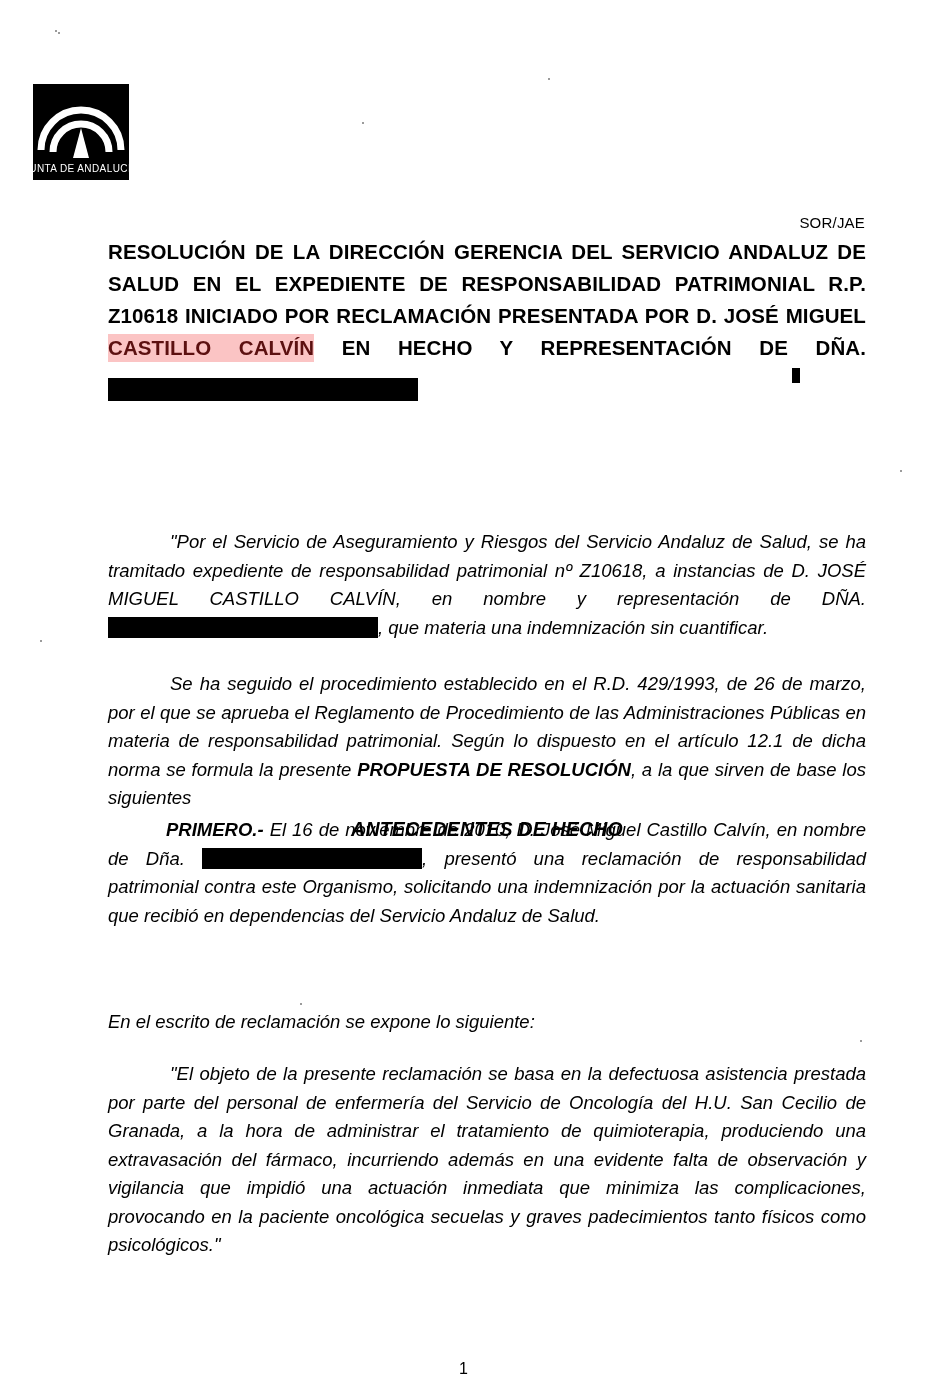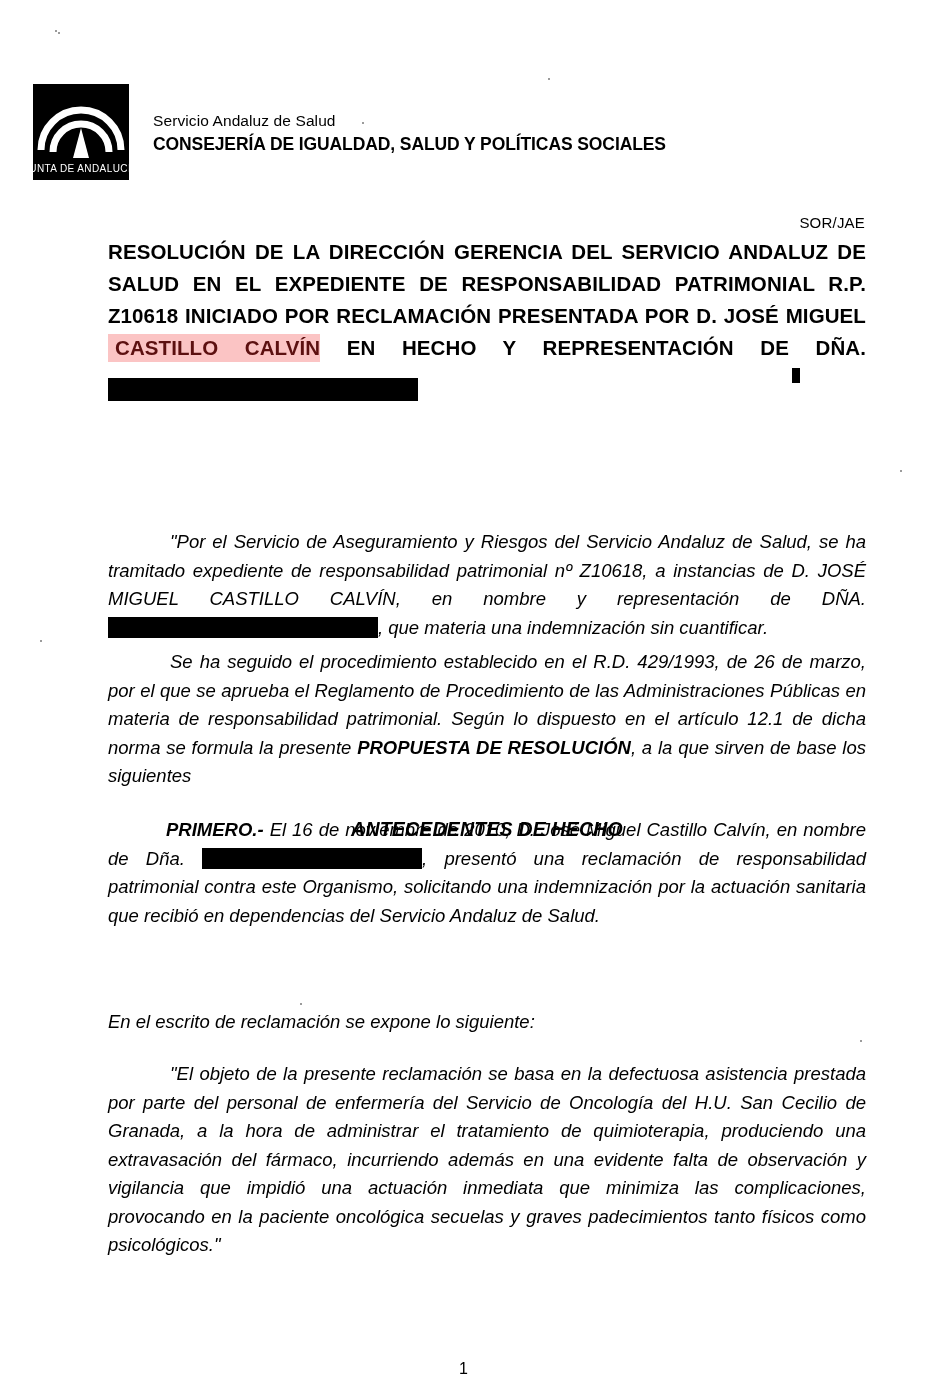--- a/index.html
+++ b/index.html
@@ -72,21 +72,21 @@
     font-size: 20.5px;
     font-weight: bold;
     line-height: 32px;
     text-align: justify;
     text-align-last: justify;
     letter-spacing: 0.1px;
   }
   .doc-title .hl {
     background: #fbc4c4;
     color: #5c1010;
-    padding: 2px 0 3px 7px;
+    padding: 2px 0 3px 0;
     box-decoration-break: clone;
     -webkit-box-decoration-break: clone;
   }
   .title-artifact {
     position: absolute;
     left: 792px;
     top: 368px;
     width: 8px;
     height: 15px;
     background: #000000;
@@ -170,40 +170,36 @@
   <div class="letterhead">
     <div class="logo-box">
       <svg width="96" height="96" viewBox="0 0 96 96" aria-hidden="true">
         <rect x="0" y="0" width="96" height="96" fill="#000000"></rect>
         <path d="M8 66 A40 40 0 0 1 88 66" fill="none" stroke="#ffffff" stroke-width="7"></path>
         <path d="M20 68 A28 28 0 0 1 76 68" fill="none" stroke="#ffffff" stroke-width="7"></path>
         <polygon points="48,44 56,74 40,74" fill="#ffffff"></polygon>
         <text x="48" y="88" fill="#ffffff" font-family="'Liberation Sans', sans-serif" font-size="10" text-anchor="middle" letter-spacing="0.4">JUNTA DE ANDALUCIA</text>
       </svg>
     </div>
-    <div class="letterhead-text">
-      <div class="org-line1">Servicio Andaluz de Salud</div>
-      <div class="org-line2">CONSEJERÍA DE IGUALDAD, SALUD Y POLÍTICAS SOCIALES</div>
-    </div>
   </div>
 
   <div class="ref-code">SOR/JAE</div>
 
   <div class="doc-title">
     <span>RESOLUCIÓN DE LA DIRECCIÓN GERENCIA DEL SERVICIO ANDALUZ DE SALUD EN EL EXPEDIENTE DE RESPONSABILIDAD PATRIMONIAL R.P. Z10618 INICIADO POR RECLAMACIÓN PRESENTADA POR D. JOSÉ MIGUEL </span><span class="hl">CASTILLO CALVÍN</span><span> EN HECHO Y REPRESENTACIÓN DE DÑA.</span>
   </div>
   <div class="title-artifact"></div>
   <div class="redaction-block"></div>
 
 
   <div class="body-text italic" style="top:528px;">
     <span class="indent"></span><span>"Por el Servicio de Aseguramiento y Riesgos del Servicio Andaluz de Salud, se ha tramitado expediente de responsabilidad patrimonial nº Z10618, a instancias de D. JOSÉ MIGUEL CASTILLO CALVÍN, en nombre y representación de DÑA. </span><span class="redact-inline redact-w270"></span><span>, que materia una indemnización sin cuantificar.</span>
   </div>
 
-  <div class="body-text italic" style="top:648px;">
+  <div class="body-text italic" style="top:670px;">
     <span class="indent"></span><span>Se ha seguido el procedimiento establecido en el R.D. 429/1993, de 26 de marzo, por el que se aprueba el Reglamento de Procedimiento de las Administraciones Públicas en materia de responsabilidad patrimonial. Según lo dispuesto en el artículo 12.1 de dicha norma se formula la presente </span><b>PROPUESTA DE RESOLUCIÓN</b><span>, a  la que sirven de base los siguientes</span>
   </div>
 
   <div class="section-heading" style="top:818px;">ANTECEDENTES DE HECHO</div>
 
   <div class="body-text italic" style="top:816px;">
     <span class="indent-sm"></span><b>PRIMERO.-</b><span> El 16 de noviembre de 2010, D. José Miguel Castillo Calvín, en nombre de Dña. </span><span class="redact-inline redact-w220"></span><span>, presentó una reclamación de responsabilidad patrimonial contra este Organismo, solicitando una indemnización por la actuación sanitaria que recibió en dependencias del Servicio Andaluz de Salud.</span>
   </div>
 
   <div class="body-text italic" style="top:1008px; text-align:left;">En el escrito de reclamación se expone lo siguiente:</div>

